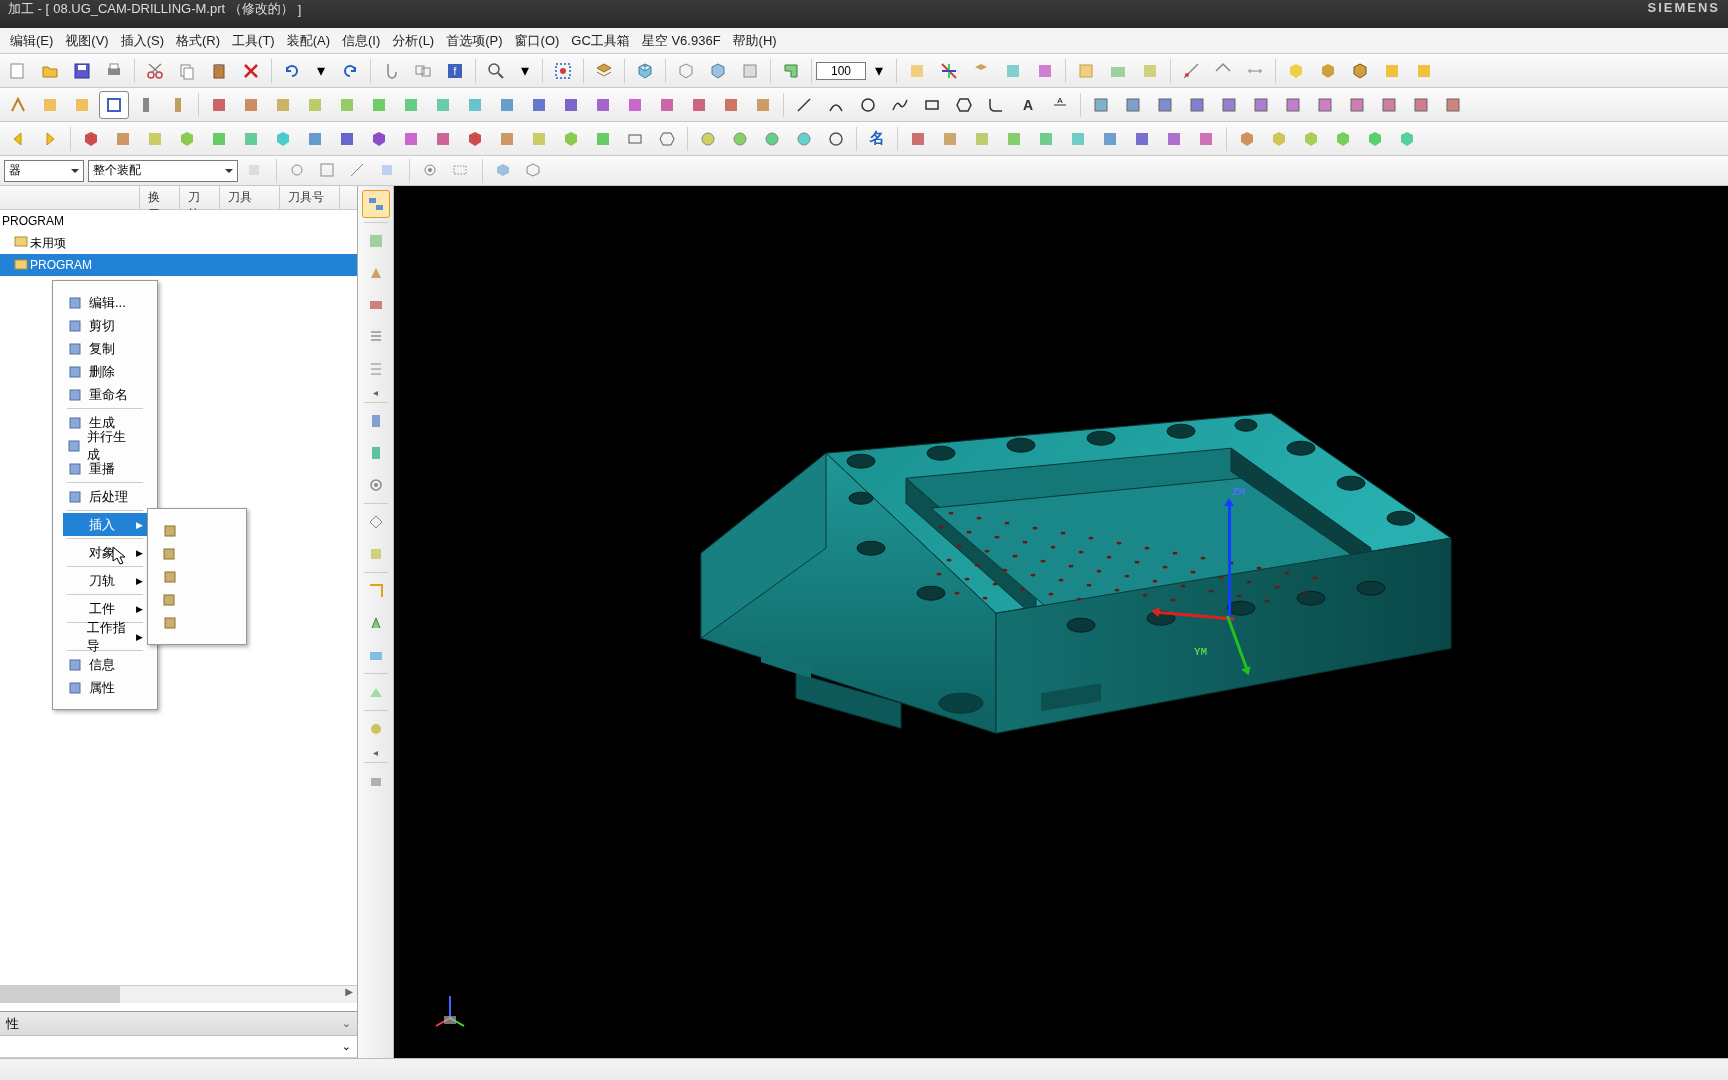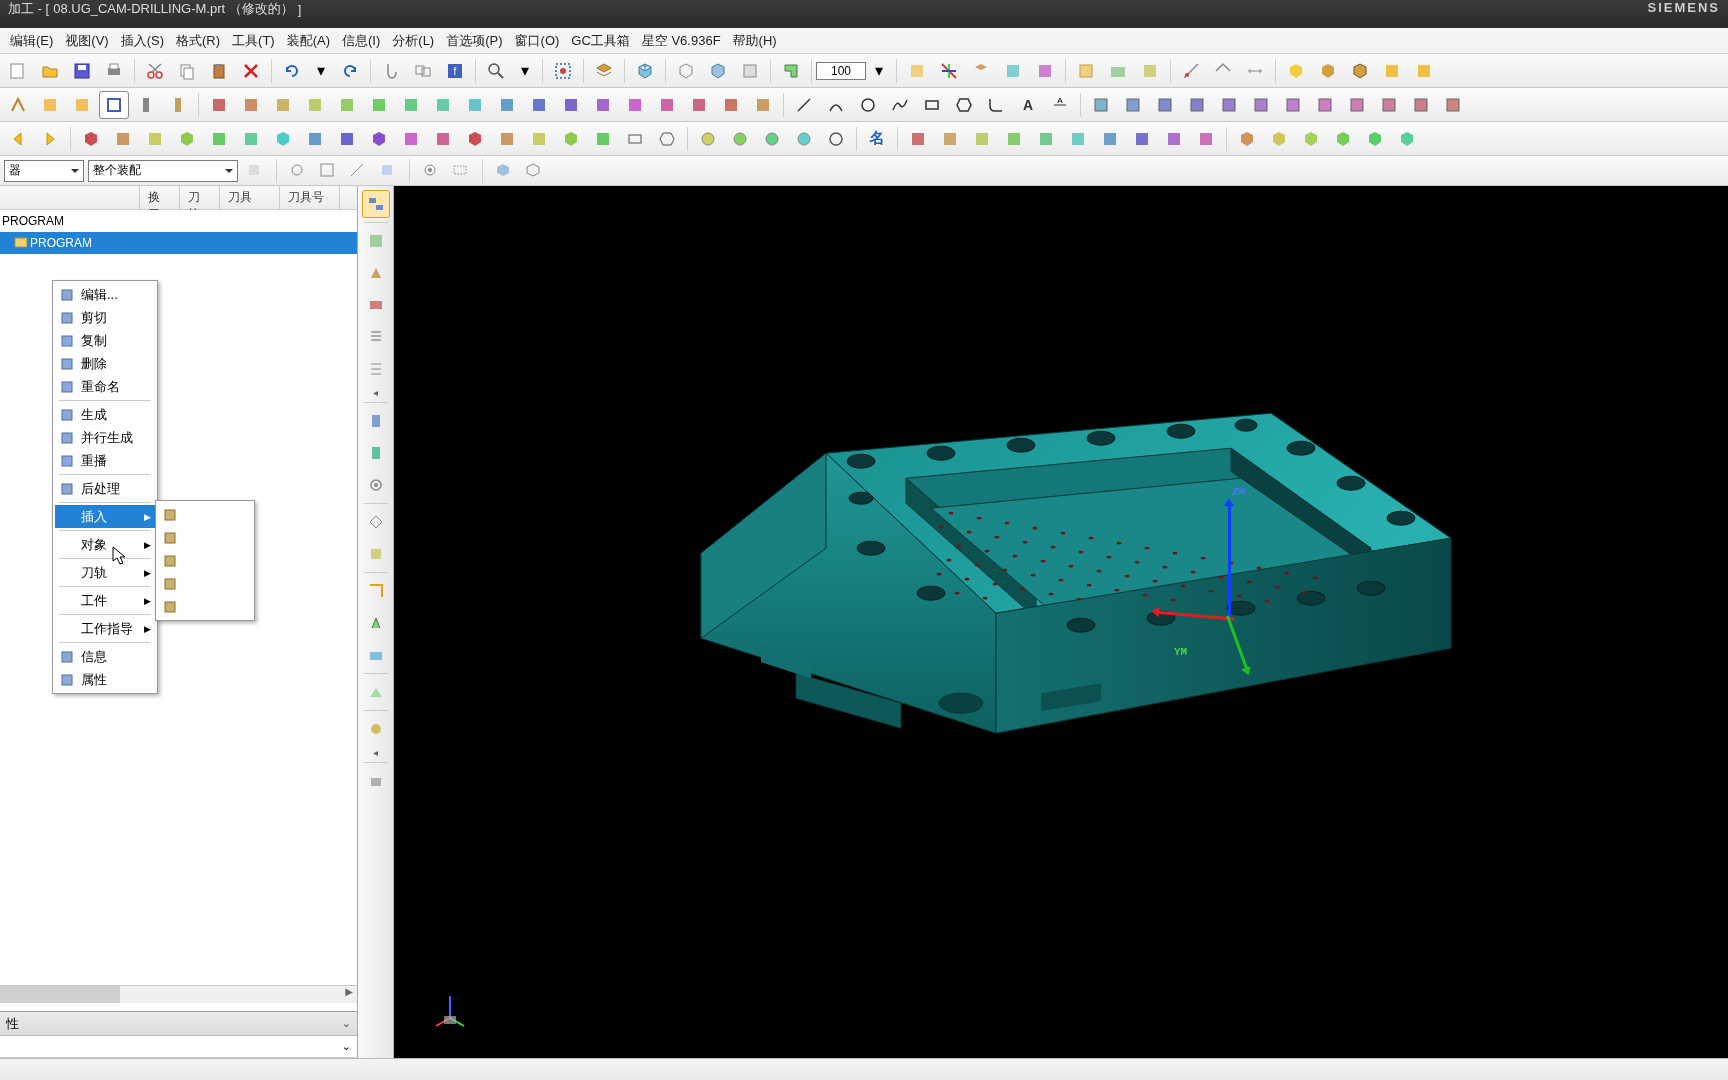--- a/index.html
+++ b/index.html
@@ -64,21 +64,21 @@
 .axis-z { position:absolute; left:834px; top:315px; width:3px; height:120px; background:#1040ff; }
 .axis-z::before { content:""; position:absolute; top:-8px; left:-4px; border:5px solid transparent; border-bottom:8px solid #1040ff; }
 .axis-x { position:absolute; left:760px; top:428px; width:80px; height:3px; background:#e02020; transform:rotate(5deg); }
 .axis-x::before { content:""; position:absolute; left:-8px; top:-4px; border:5px solid transparent; border-right:8px solid #e02020; }
 .axis-y { position:absolute; left:832px; top:430px; width:3px; height:60px; background:#20c020; transform:rotate(-20deg); transform-origin:top; }
 .axis-y::after { content:""; position:absolute; bottom:-8px; left:-4px; border:5px solid transparent; border-top:8px solid #20c020; }
 .axlabel { position:absolute; font-size:11px; font-weight:bold;font-family:Liberation Mono, monospace; }
 .triad { position:absolute; left:36px; bottom:28px; width:40px; height:40px; }
 
 
-.ctxmenu { position:absolute; background:#fdfdfd; border:1px solid #999; box-shadow:2px 2px 4px rgba(0,0,0,0.3); font-size:13px; padding:2px; min-width:100px; z-index:100; }
+.ctxmenu { position:absolute; background:#fdfdfd; border:1px solid #999; box-shadow:2px 2px 4px rgba(0,0,0,0.3); font-size:13px; padding:10px; min-width:100px; z-index:100; }
 .ctxitem { height:23px; display:flex; align-items:center; padding:0 16px 0 4px; gap:6px; position:relative; }
 .ctxitem:hover, .ctxitem.hover { background:#2283d6; color:#fff; }
 .ctxitem .cic { width:16px; height:16px; display:flex; align-items:center; justify-content:center; }
 .ctxitem .arrow { position:absolute; right:4px; font-size:9px; }
 .ctxsep { height:1px; background:#ccc; margin:2px 4px; }
 
 .submenu { position:absolute; left:100%; top:0; }
 
 
 .statusbar { height:38px; background:linear-gradient(#f4f4f4,#e4e4e4); border-top:1px solid #bbb; display:flex; align-items:flex-end; font-size:12px; color:#222; padding:0 8px; }
@@ -854,20 +854,28 @@
       <div style="width:140px"></div>
       <div style="width:40px">换刀</div>
       <div style="width:40px">刀轨</div>
       <div style="width:60px">刀具</div>
       <div style="width:60px">刀具号</div>
     </div>
     <div class="treebody" id="treebody">
         <div class="treerow">
           <div class="tcell1" style="padding-left: 0px;">
             <span>PROGRAM</span>
+          </div>
+        </div>
+        <div class="treerow">
+          <div class="tcell1" style="padding-left: 12px;">
+            <svg width="14" height="12">
+              <rect x="1" y="2" width="12" height="9" fill="#f0d070" stroke="#b09030"></rect>
+            </svg>
+            <span>未用项</span>
           </div>
         </div>
         <div class="treerow sel">
           <div class="tcell1" style="padding-left: 12px;">
             <svg width="14" height="12">
               <rect x="1" y="2" width="12" height="9" fill="#f0d070" stroke="#b09030"></rect>
             </svg>
             <span>PROGRAM</span>
           </div>
         </div>
@@ -1275,21 +1283,21 @@
         <ellipse cx="400" cy="201" rx="2.5" ry="1.4" fill="#6a1818"></ellipse>
         <ellipse cx="428" cy="206" rx="2.5" ry="1.4" fill="#6a1818"></ellipse>
         <ellipse cx="306" cy="200" rx="2.5" ry="1.4" fill="#6a1818"></ellipse>
         <ellipse cx="334" cy="205" rx="2.5" ry="1.4" fill="#6a1818"></ellipse>
       </svg>
 
     <div class="axis-z"></div>
     <div class="axis-x"></div>
     <div class="axis-y"></div>
     <span class="axlabel" style="left:838px;top:300px;color:#5070ff">ZM</span>
-    <span class="axlabel" style="left:780px;top:460px;color:#50d050">YM</span>
+    <span class="axlabel" style="left:800px;top:460px;color:#50d050">YM</span>
 
     <svg class="triad" viewBox="0 0 40 40">
       <line x1="20" y1="28" x2="20" y2="6" stroke="#4060ff" stroke-width="2"></line>
       <line x1="20" y1="28" x2="6" y2="36" stroke="#ff4040" stroke-width="2"></line>
       <line x1="20" y1="28" x2="34" y2="36" stroke="#40e040" stroke-width="2"></line>
       <path d="M14 26 L26 26 L26 34 L14 34 Z" fill="#aaa" opacity="0.7"></path>
     </svg>
   </div>
 </div>
 

